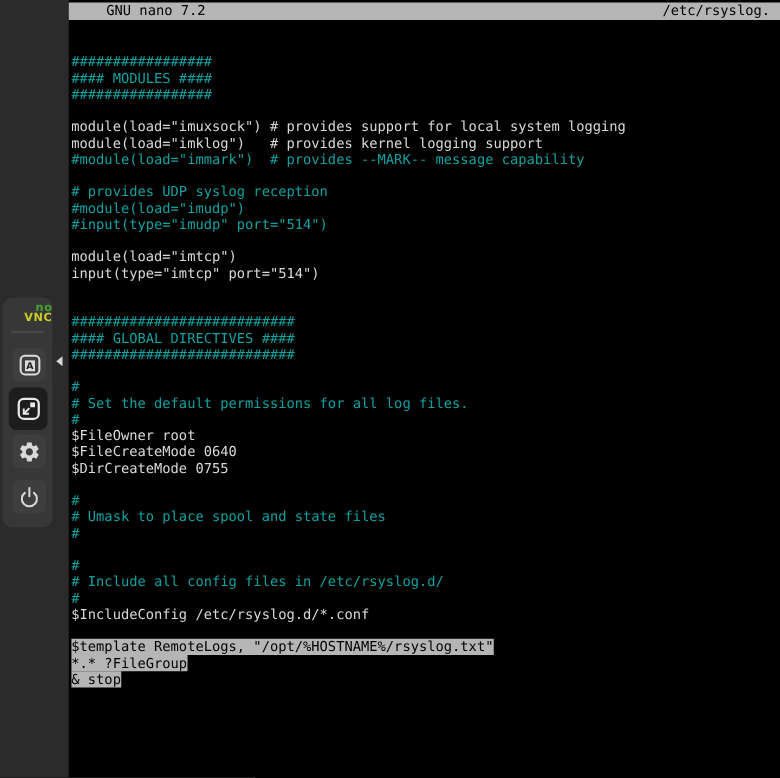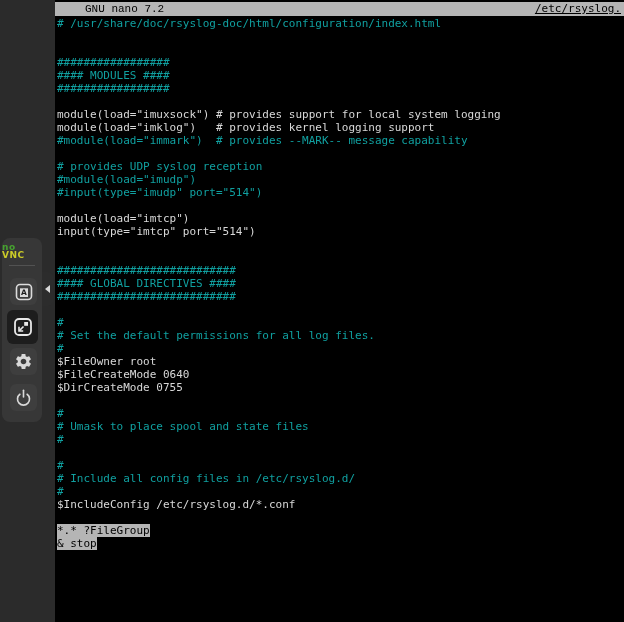--- a/index.html
+++ b/index.html
@@ -3,32 +3,32 @@
 <meta charset="utf-8">
 <style>
   html,body{margin:0;padding:0;background:#2b2b2b;}
   .screen{position:relative;width:624px;height:622px;overflow:hidden;background:#2b2b2b;
           font-family:"DejaVu Sans Mono",monospace;}
   
   .terminal{position:absolute;left:55px;top:0;width:569px;height:622px;background:var(--term-bg,#000);}
   .titlebar{position:absolute;left:0;top:2px;right:0;height:14px;background:var(--bar-bg,#b5b5b5);
             color:#000;font-size:11px;line-height:14px;display:flex;justify-content:space-between;
             white-space:pre;overflow:hidden;}
-  .titlebar .app{padding-left:30px;font-family:Liberation Mono, monospace;}
-  .titlebar .file{padding-right:3px;text-decoration:underline;}
+  .titlebar .app{padding-left:30px;}
+  .titlebar .file{padding-right:8px;}
   .content{position:absolute;left:2px;top:17px;right:0;bottom:0;overflow:hidden;}
   .line{height:13px;line-height:13px;font-size:11px;white-space:pre;}
   .line span{display:inline-block;height:13px;}
   .line .comment{color:var(--comment,#10a0a0);}
   .line .code{color:var(--code,#d8d8d8);}
   .line .selected{background:var(--sel-bg,#b5b5b5);color:#000;}
   
   .vnc-panel{position:absolute;left:2px;top:238px;width:40px;height:184px;background:#373737;
              border-radius:8px;}
-  .logo{margin-top:5px;text-align:left;font-family:"DejaVu Sans",sans-serif;font-weight:bold;
+  .logo{margin-top:5px;text-align:right;font-family:"DejaVu Sans",sans-serif;font-weight:bold;
         font-size:9px;line-height:9px;letter-spacing:0.5px;}
   .logo .top{color:var(--logo-green,#46a32f);}
   .logo .bottom{color:var(--logo-yellow,#cbcb28);margin-top:-1px;}
   .divider{width:26px;margin:5px auto 0;border-top:1px solid #525252;}
   .btn{position:absolute;left:8px;width:27px;height:27px;border-radius:6px;background:#3e3e3e;
        display:flex;align-items:center;justify-content:center;cursor:pointer;}
   .btn.clipboard{top:40px;}
   .btn.fullscreen{top:72px;left:5px;width:31px;height:34px;background:#1d1d1d;}
   .btn.settings{top:110px;}
   .btn.power{top:146px;}
@@ -41,21 +41,20 @@
 <body>
 
 <div class="screen">
 
   <div class="terminal">
     <div class="titlebar">
       <span class="app">GNU nano 7.2</span>
       <span class="file">/etc/rsyslog.</span>
     </div>
     <div class="content" id="editor-content">
-        <div class="line"><span class="comment"># /usr/share/doc/rsyslog-doc/html/configuration/index.html</span></div>
         <div class="line"></div>
         <div class="line"></div>
         <div class="line"><span class="comment">#################</span></div>
         <div class="line"><span class="comment">#### MODULES ####</span></div>
         <div class="line"><span class="comment">#################</span></div>
         <div class="line"></div>
         <div class="line"><span class="code">module(load="imuxsock") # provides support for local system logging</span></div>
         <div class="line"><span class="code">module(load="imklog")   # provides kernel logging support</span></div>
         <div class="line"><span class="comment">#module(load="immark")  # provides --MARK-- message capability</span></div>
         <div class="line"></div>
@@ -80,20 +79,21 @@
         <div class="line"></div>
         <div class="line"><span class="comment">#</span></div>
         <div class="line"><span class="comment"># Umask to place spool and state files</span></div>
         <div class="line"><span class="comment">#</span></div>
         <div class="line"></div>
         <div class="line"><span class="comment">#</span></div>
         <div class="line"><span class="comment"># Include all config files in /etc/rsyslog.d/</span></div>
         <div class="line"><span class="comment">#</span></div>
         <div class="line"><span class="code">$IncludeConfig /etc/rsyslog.d/*.conf</span></div>
         <div class="line"></div>
+        <div class="line"><span class="selected">$template RemoteLogs, "/opt/%HOSTNAME%/rsyslog.txt"</span></div>
         <div class="line"><span class="selected">*.* ?FileGroup</span></div>
         <div class="line"><span class="selected">&amp; stop</span></div>
       </div>
   </div>
 
   <div class="vnc-panel">
     <div class="logo">
       <div class="top">no</div>
       <div class="bottom">VNC</div>
     </div>

